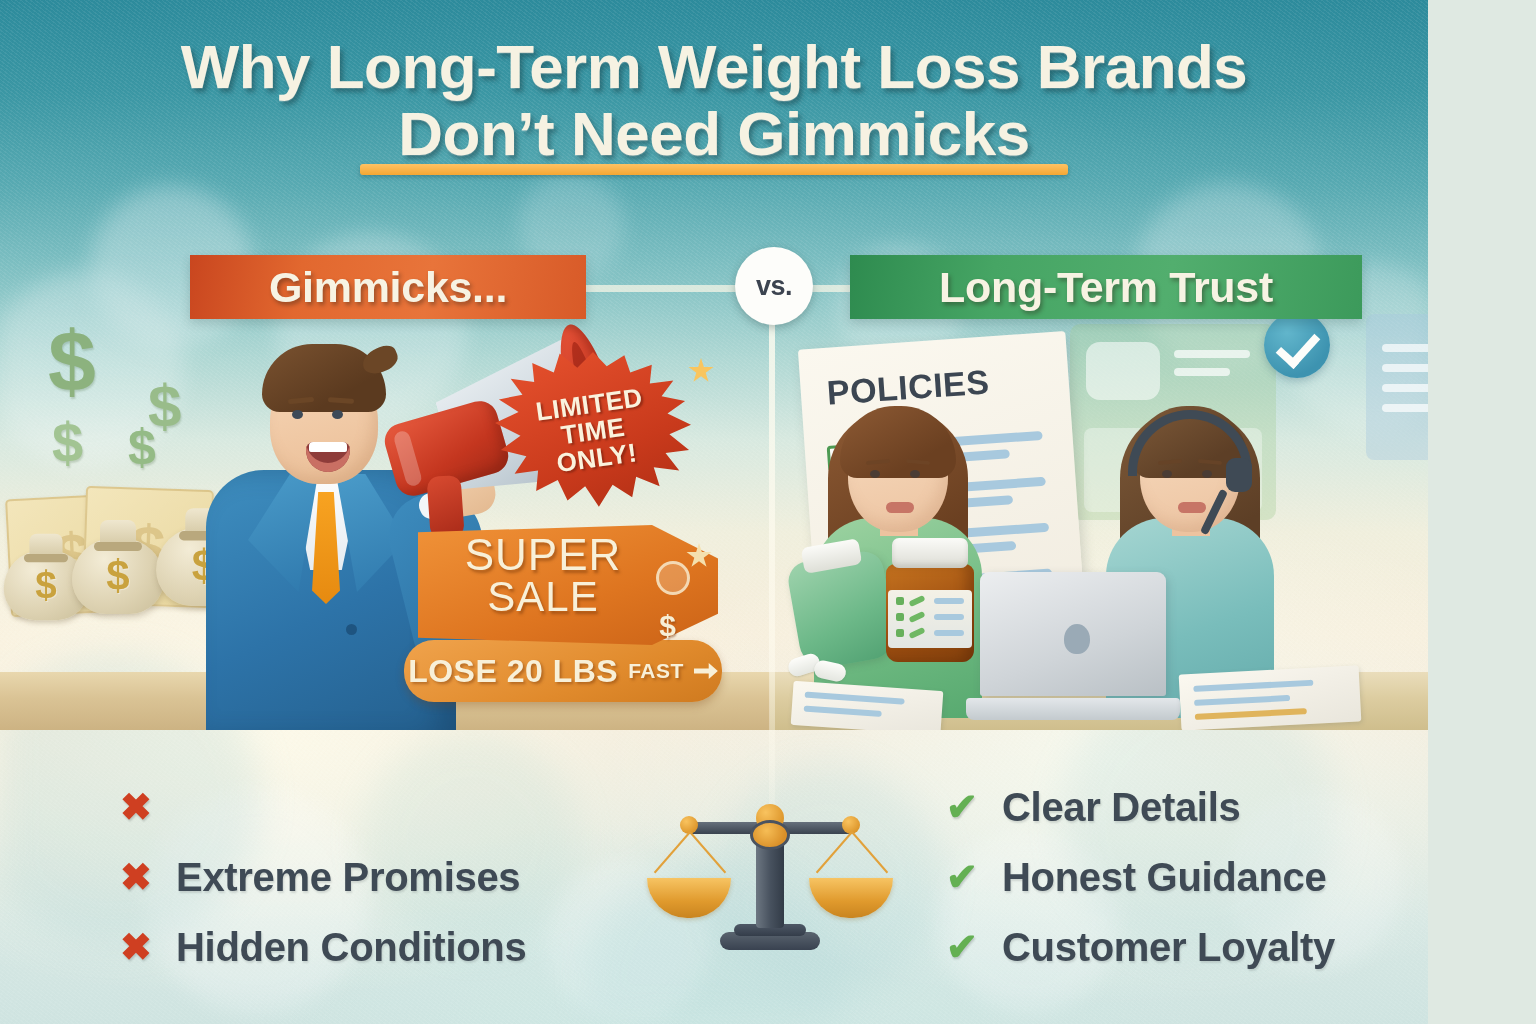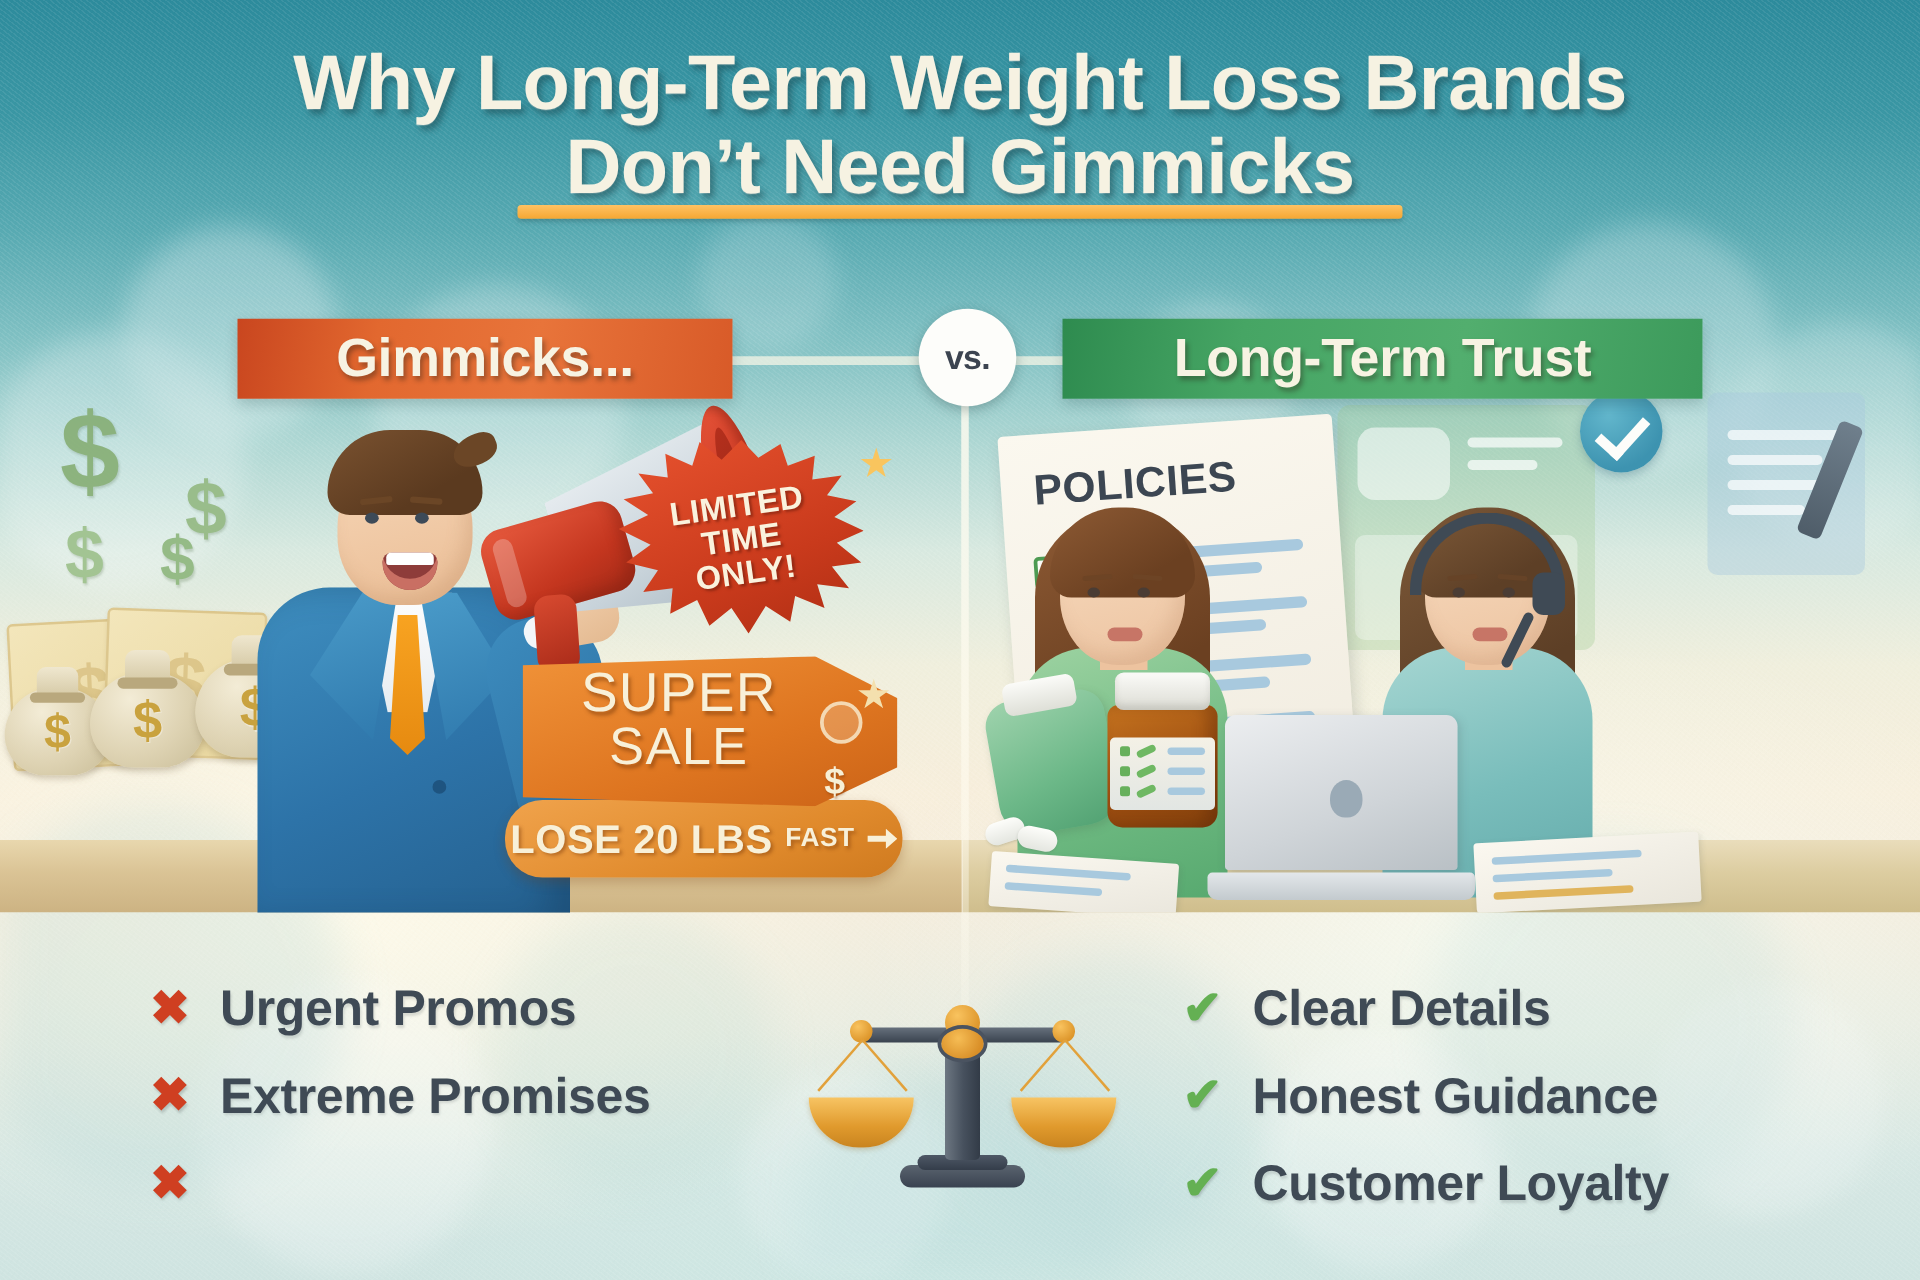--- a/index.html
+++ b/index.html
@@ -4,21 +4,21 @@
 <style>
   * { margin:0; padding:0; box-sizing:border-box; }
   html,body { width:1536px; height:1024px; overflow:hidden; }
   body {
     font-family:"Liberation Sans", sans-serif;
     background:#dfe9e2;
   }
 
   .poster{
     position:relative;
-    width:1536px; height:1024px;
+    width:1428px; height:1024px;
     overflow:hidden;
     background:
       radial-gradient(ellipse 900px 420px at 18% 72%, rgba(255,252,236,.85) 0%, rgba(255,252,236,0) 62%),
       radial-gradient(ellipse 820px 400px at 78% 74%, rgba(248,253,244,.75) 0%, rgba(248,253,244,0) 62%),
       radial-gradient(ellipse 700px 300px at 50% 100%, rgba(206,232,228,.9) 0%, rgba(206,232,228,0) 70%),
       linear-gradient(180deg,
         #2d8b9c 0%,
         #3b97a4 9%,
         #58aab2 18%,
         #83c2c4 27%,
@@ -933,28 +933,28 @@
     <div class="hangR"></div>
     <div class="pan l"></div>
     <div class="pan r"></div>
     <div class="knob"></div>
     <div class="medal"></div>
   </div>
 
   <div class="list list-left">
     <div class="li">
       <span class="mark x">✖</span>
-      <span class="lbl">Urgent Promos</span>
     </div>
     <div class="li">
       <span class="mark x">✖</span>
       <span class="lbl">Extreme Promises</span>
     </div>
     <div class="li">
       <span class="mark x">✖</span>
+      <span class="lbl">Hidden Conditions</span>
     </div>
   </div>
 
   <div class="list list-right">
     <div class="li">
       <span class="mark v">✔</span>
       <span class="lbl">Clear Details</span>
     </div>
     <div class="li">
       <span class="mark v">✔</span>

